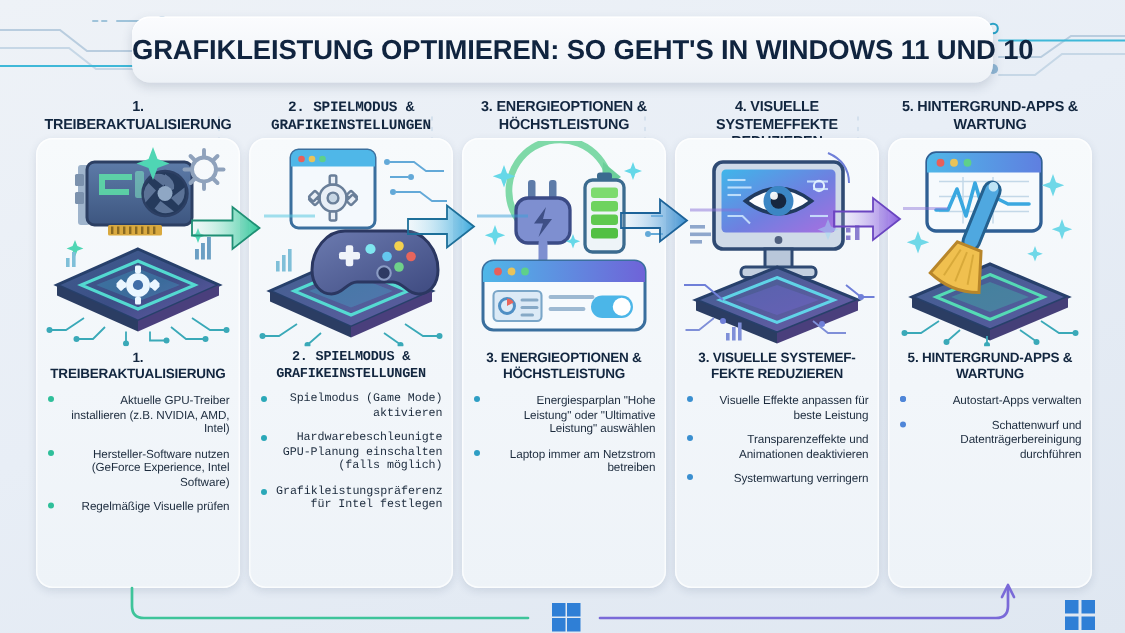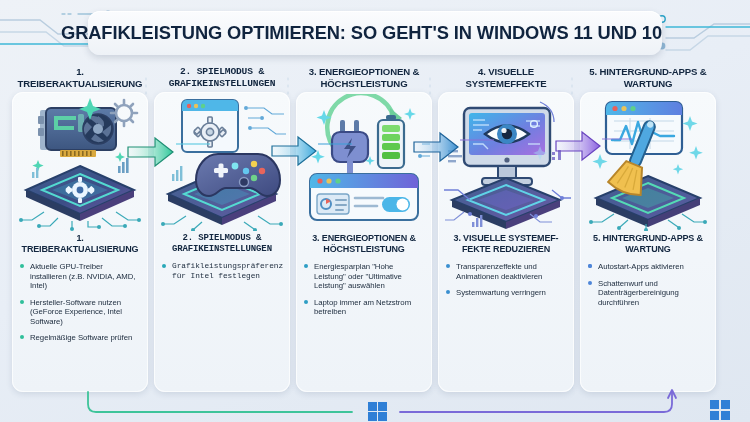--- a/index.html
+++ b/index.html
@@ -11,29 +11,29 @@
   }
   
   .circuit { position:absolute; top:0; left:0; width:750px; height:422px; pointer-events:none; }
 
   
   .title-bar{
     position:absolute; left:88px; top:11px; width:574px; height:44px;
     background:linear-gradient(180deg,#fbfcfe 0%,#eef2f7 100%);
     border-radius:12px;
     box-shadow:0 3px 7px rgba(40,60,90,.17), 0 1px 0 #fff inset;
-    display:flex; align-items:center; justify-content:flex-end;
+    display:flex; align-items:center; justify-content:flex-start;
   }
   .title-bar .t{
     font-size:18.3px; font-weight:bold; letter-spacing:-0.1px;
     color:#10243f; white-space:nowrap;
   }
 
   
-  .cols{ position:absolute; left:4px; top:66px; width:598px; height:330px; }
+  .cols{ position:absolute; left:16px; top:66px; width:598px; height:330px; }
   .col{ position:absolute; top:0; width:136px; }
   .col-0{ left:8px; }  .col-1{ left:150px;font-family:Liberation Mono, monospace; } .col-2{ left:292px; }
   .col-3{ left:434px; } .col-4{ left:576px; }
 
   .col-head{
     height:32px; text-align:center;
     font-size:9.6px; font-weight:bold; color:#12263f;
     line-height:11.5px; letter-spacing:-0.15px;
     padding:0 2px;
   }
@@ -45,21 +45,21 @@
     box-shadow:0 2px 6px rgba(40,65,100,.13), 0 0 0 1px rgba(255,255,255,.7) inset;
   }
   .art{ position:absolute; top:2px; left:2px; width:132px; height:137px; overflow:hidden; border-radius:10px;}
   .txt{ position:absolute; top:141px; left:0; width:136px; padding:0 7px; }
   .sub{
     font-size:9px; font-weight:bold; color:#12263f; text-align:center;
     line-height:11px; letter-spacing:-0.15px; margin-bottom:7px;
   }
   ul{ list-style:none; }
   li{ position:relative; padding-left:11px; margin-bottom:7px;
-      font-size:7.8px; line-height:9.5px; color:#1c2b3d; letter-spacing:-0.05px; }
+      font-size:7.8px; line-height:9.5px; color:#1c2b3d; letter-spacing:-0.05px;text-align:right; }
   li .dot{
     position:absolute; left:1px; top:2.2px; width:4.2px; height:4.2px;
     border-radius:50%;
   }
 
   
   .col-0 .dot{ background:#2fbf9a; }
   .col-1 .dot{ background:#2aa8b8; }
   .col-2 .dot{ background:#2e9ec4; }
   .col-3 .dot{ background:#3a8fd0; }
@@ -213,21 +213,21 @@
             <rect x="18" y="78" width="2.4" height="6"></rect>
               <rect x="22" y="74" width="2.4" height="10"></rect>
           </g>
         </svg>
       </div>
       <div class="txt">
         <div class="sub">1. TREIBERAKTUALISIERUNG</div>
         <ul>
           <li><span class="dot"></span><span>Aktuelle GPU-Treiber installieren (z.B. NVIDIA, AMD, Intel)</span></li>
           <li><span class="dot"></span><span>Hersteller-Software nutzen (GeForce Experience, Intel Software)</span></li>
-          <li><span class="dot"></span><span>Regelmäßige Software prüfen</span></li>
+          <li><span class="dot"></span><span>Regelmäßige Visuelle prüfen</span></li>
         </ul>
       </div>
     </div>
   </div>
 
   <div class="col col-1">
     <div class="col-head">2. SPIELMODUS &amp; GRAFIKEINSTELLUNGEN</div>
     <div class="panel">
       <div class="art">
         <svg viewBox="0 0 132 137" width="132" height="137">
@@ -314,20 +314,22 @@
           <g fill="#7fbfd8">
             <rect x="16" y="80" width="2.4" height="7"></rect>
               <rect x="20" y="76" width="2.4" height="11"></rect>
               <rect x="24" y="72" width="2.4" height="15"></rect>
           </g>
         </svg>
       </div>
       <div class="txt">
         <div class="sub">2. SPIELMODUS &amp; GRAFIKEINSTELLUNGEN</div>
         <ul>
+          <li><span class="dot"></span><span>Spielmodus (Game Mode) aktivieren</span></li>
+          <li><span class="dot"></span><span>Hardwarebeschleunigte GPU-Planung einschalten (falls möglich)</span></li>
           <li><span class="dot"></span><span>Grafikleistungspräferenz für Intel festlegen</span></li>
         </ul>
       </div>
     </div>
   </div>
 
   <div class="col col-2">
     <div class="col-head">3. ENERGIEOPTIONEN &amp; HÖCHSTLEISTUNG</div>
     <div class="panel">
       <div class="art">
@@ -483,20 +485,21 @@
           <g fill="#7f8fd8">
             <rect x="32" y="128" width="2.4" height="5"></rect>
               <rect x="36" y="124" width="2.4" height="9"></rect>
               <rect x="40" y="121" width="2.4" height="12"></rect>
           </g>
         </svg>
       </div>
       <div class="txt">
         <div class="sub">3. VISUELLE SYSTEMEF-FEKTE REDUZIEREN</div>
         <ul>
+          <li><span class="dot"></span><span>Visuelle Effekte anpassen für beste Leistung</span></li>
           <li><span class="dot"></span><span>Transparenzeffekte und Animationen deaktivieren</span></li>
           <li><span class="dot"></span><span>Systemwartung verringern</span></li>
         </ul>
       </div>
     </div>
   </div>
 
   <div class="col col-4">
     <div class="col-head">5. HINTERGRUND-APPS &amp; WARTUNG</div>
     <div class="panel">
@@ -566,21 +569,21 @@
             <circle cx="97" cy="134" r="2"></circle>
               <circle cx="123" cy="128" r="2"></circle>
               <circle cx="64" cy="136" r="2"></circle>
           </g>
         </svg>
       </div>
       <div class="txt">
         <div class="sub">5. HINTERGRUND-APPS &amp; WARTUNG</div>
         <ul>
           <li><span class="dot"></span></li>
-          <li><span class="dot"></span><span>Autostart-Apps aktivieren</span></li>
+          <li><span class="dot"></span><span>Autostart-Apps verwalten</span></li>
           <li><span class="dot"></span><span>Schattenwurf und Datenträgerbereinigung durchführen</span></li>
         </ul>
       </div>
     </div>
   </div>
 </div>
 
 <svg class="circuit" viewBox="0 0 750 422">
   <defs>
     <linearGradient id="ag1" x1="0" y1="0" x2="1" y2="0">

